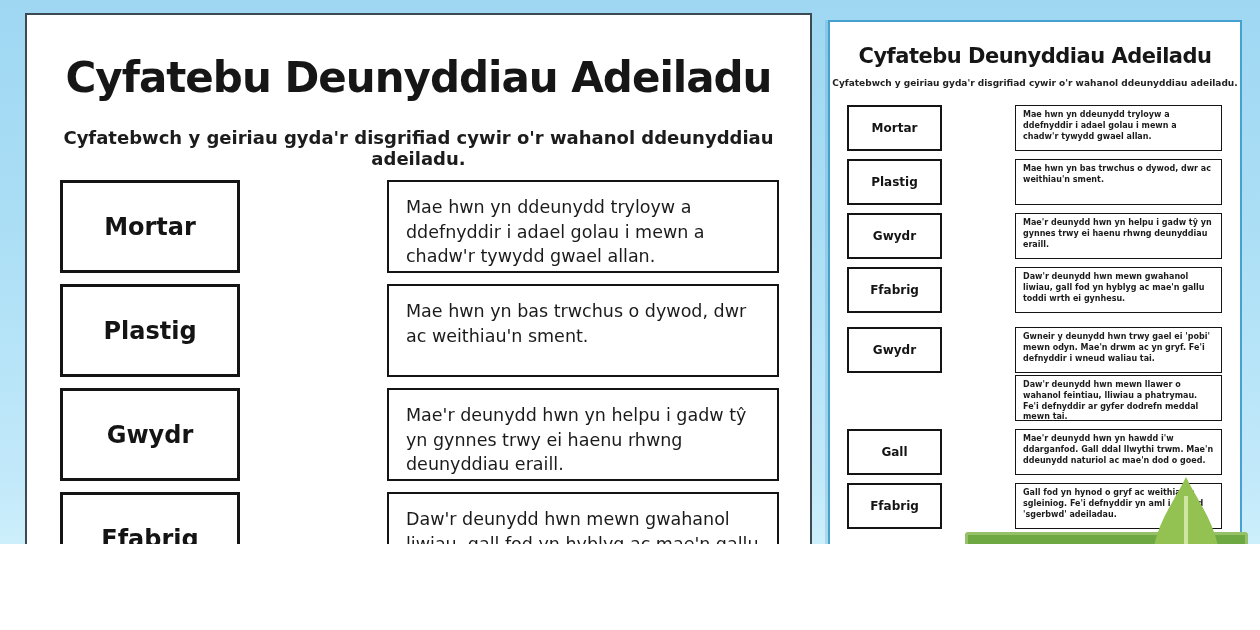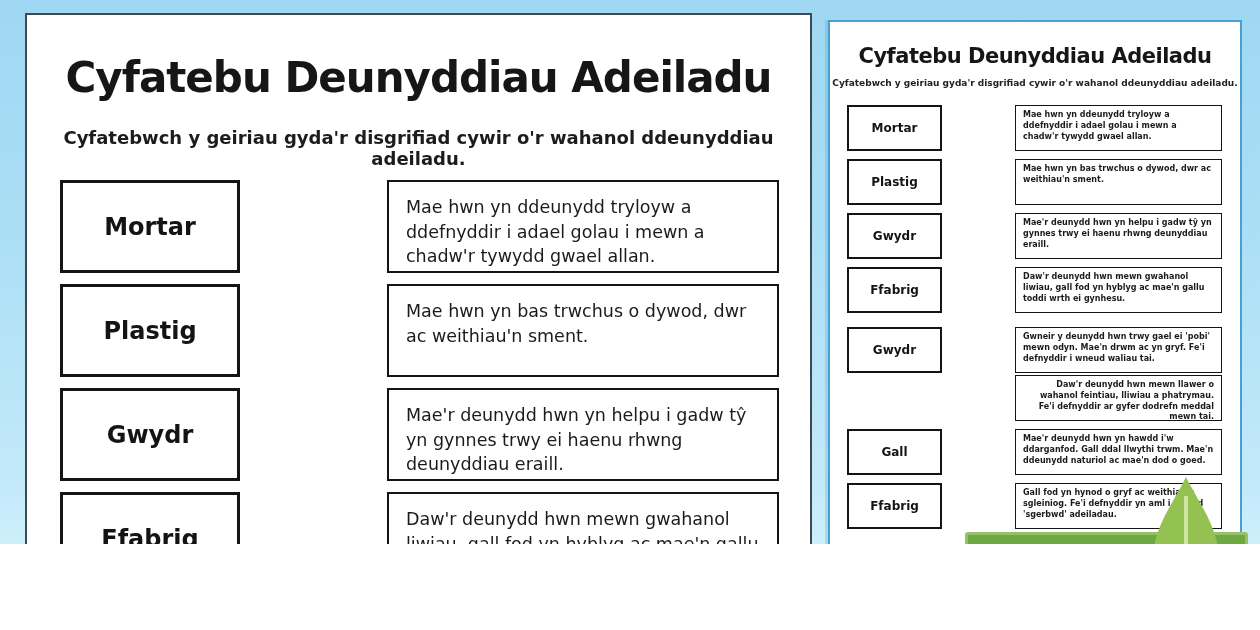--- a/index.html
+++ b/index.html
@@ -56,21 +56,21 @@
     border:2px solid #141414; background:#fff;
     display:flex; align-items:center; justify-content:center;
     font-size:12px; font-weight:bold; color:#141414;
   }
   .pr-desc {
     position:absolute; left:185px; width:207px; height:46px;
     border:1.5px solid #141414; background:#fff;
     padding:4px 7px; font-size:8px; font-weight:bold; line-height:1.35; color:#1b1b1b;
   }
   .s0{top:83px;} .s1{top:137px;} .s2{top:191px;} .s3{top:245px;}
-  .s4{top:299px;margin-top:6px;} .s5{top:353px;text-align:right;} .s6{top:407px;} .s7{top:461px;}
+  .s4{top:299px;margin-top:6px;} .s5{top:353px;} .s6{top:407px;} .s7{top:461px;}
 
   .pr-footer-line { position:absolute; left:17px; top:540px; width:120px; height:2px; background:#111; }
   .twinkl-logo {
     position:absolute; left:6px; top:546px; width:40px; height:22px;
     background:#737373; border-radius:11px;
     display:flex; align-items:center; 
     color:#fff; font-size:9px; font-weight:bold;
   }
   .twinkl-logo::before {
     content:""; position:absolute; left:6px; top:-4px; width:12px; height:12px;

